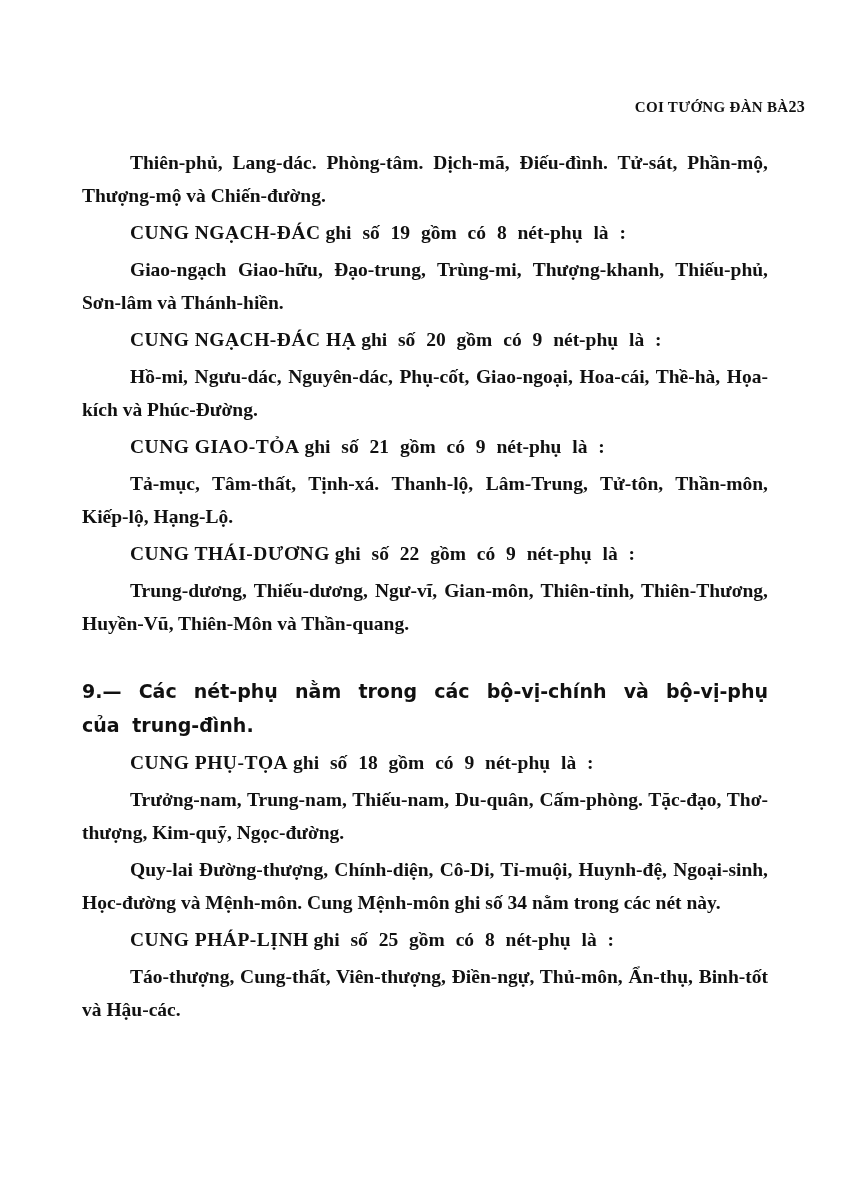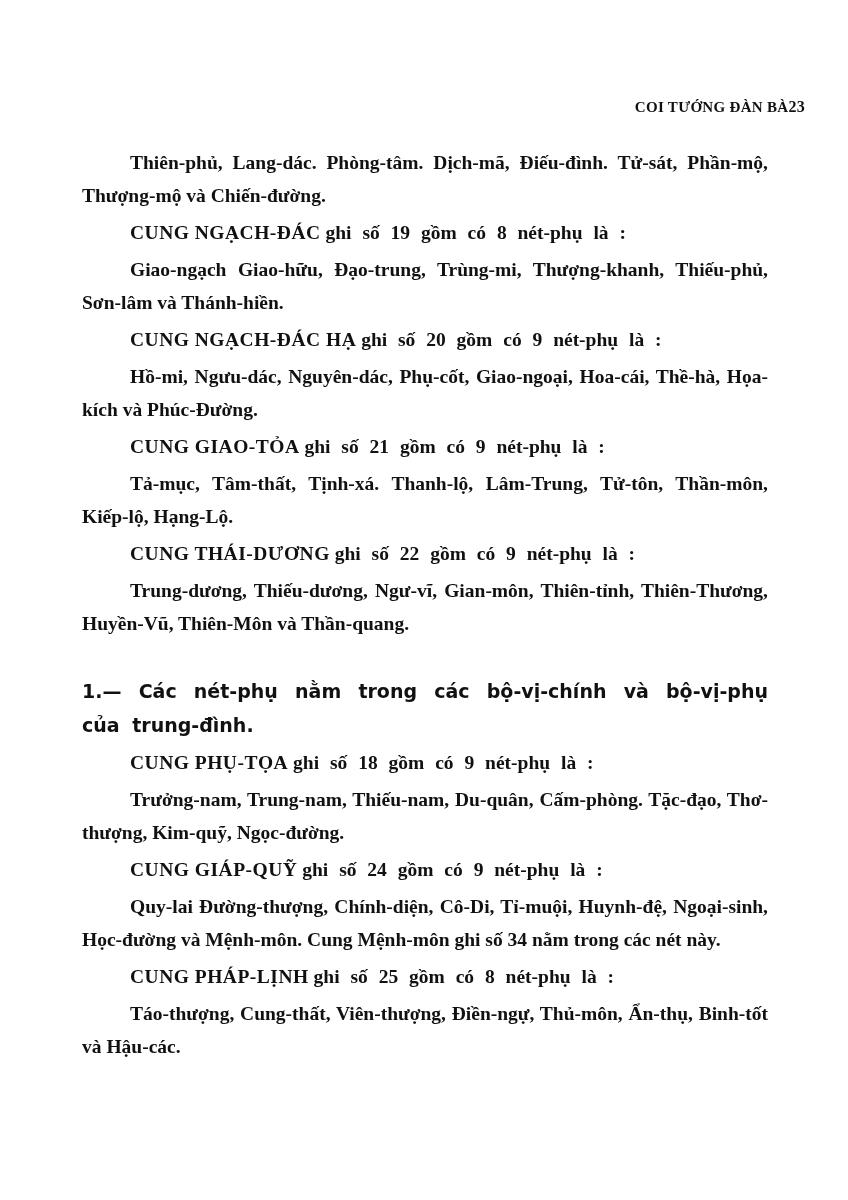--- a/index.html
+++ b/index.html
@@ -60,32 +60,28 @@
       <span class="cung-rest">ghi số 21 gồm có 9 nét-phụ là :</span>
     </p>
     <p class="para">Tả-mục, Tâm-thất, Tịnh-xá. Thanh-lộ, Lâm-Trung, Tử-tôn, Thần-môn, Kiếp-lộ, Hạng-Lộ.</p>
 
     <p class="para cung-line">
       <span class="cung-name">CUNG THÁI-DƯƠNG</span>
       <span class="cung-rest">ghi số 22 gồm có 9 nét-phụ là :</span>
     </p>
     <p class="para">Trung-dương, Thiếu-dương, Ngư-vĩ, Gian-môn, Thiên-tỉnh, Thiên-Thương, Huyền-Vũ, Thiên-Môn và Thần-quang.</p>
 
-    <p class="section-heading">1.— Các nét-phụ nằm trong các bộ-vị-chính và bộ-vị-phụ của trung-đình.</p>
+    <p class="section-heading">9.— Các nét-phụ nằm trong các bộ-vị-chính và bộ-vị-phụ của trung-đình.</p>
 
     <p class="para cung-line">
       <span class="cung-name">CUNG PHỤ-TỌA</span>
       <span class="cung-rest">ghi số 18 gồm có 9 nét-phụ là :</span>
     </p>
     <p class="para">Trưởng-nam, Trung-nam, Thiếu-nam, Du-quân, Cấm-phòng. Tặc-đạo, Thơ-thượng, Kim-quỹ, Ngọc-đường.</p>
 
-    <p class="para cung-line">
-      <span class="cung-name">CUNG GIÁP-QUỸ</span>
-      <span class="cung-rest">ghi số 24 gồm có 9 nét-phụ là :</span>
-    </p>
     <p class="para">Quy-lai Đường-thượng, Chính-diện, Cô-Di, Tỉ-muội, Huynh-đệ, Ngoại-sinh, Học-đường và Mệnh-môn. Cung Mệnh-môn ghi số 34 nằm trong các nét này.</p>
 
     <p class="para cung-line">
       <span class="cung-name">CUNG PHÁP-LỊNH</span>
       <span class="cung-rest">ghi số 25 gồm có 8 nét-phụ là :</span>
     </p>
     <p class="para">Táo-thượng, Cung-thất, Viên-thượng, Điền-ngự, Thủ-môn, Ẩn-thụ, Binh-tốt và Hậu-các.</p>
   </div>
 </div>
 

